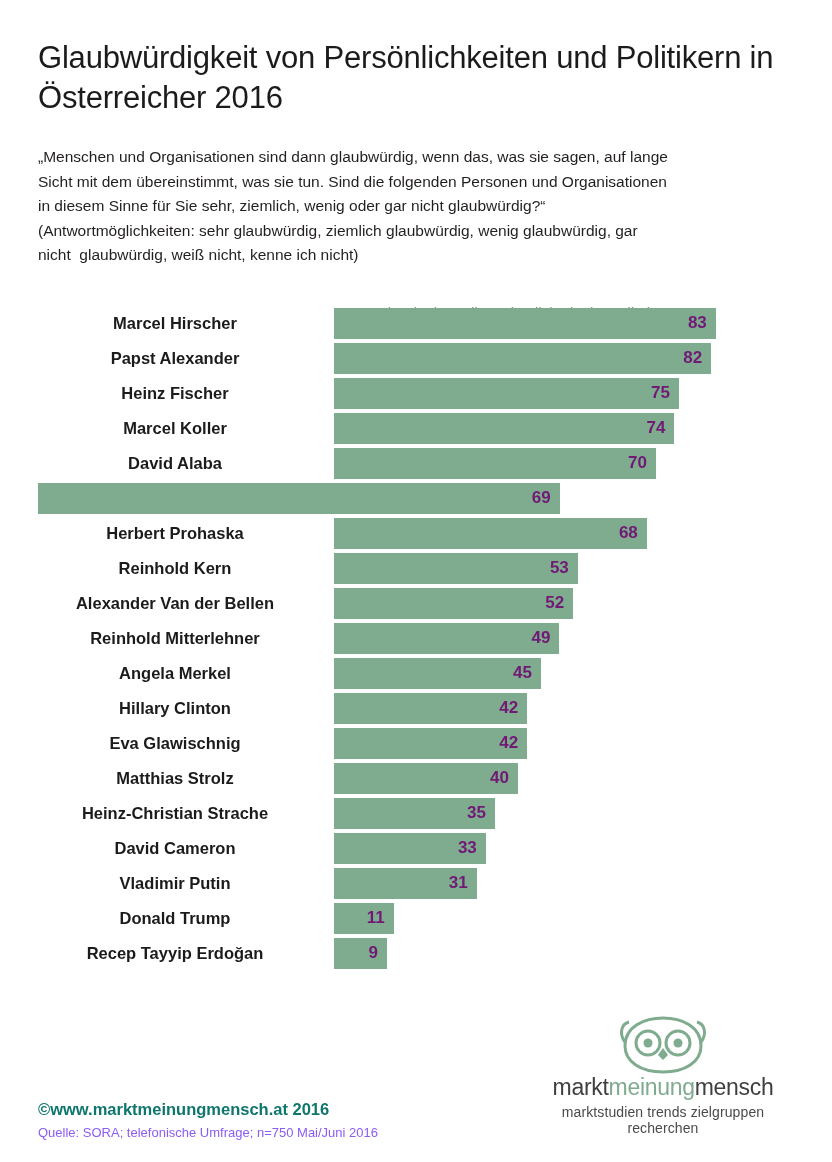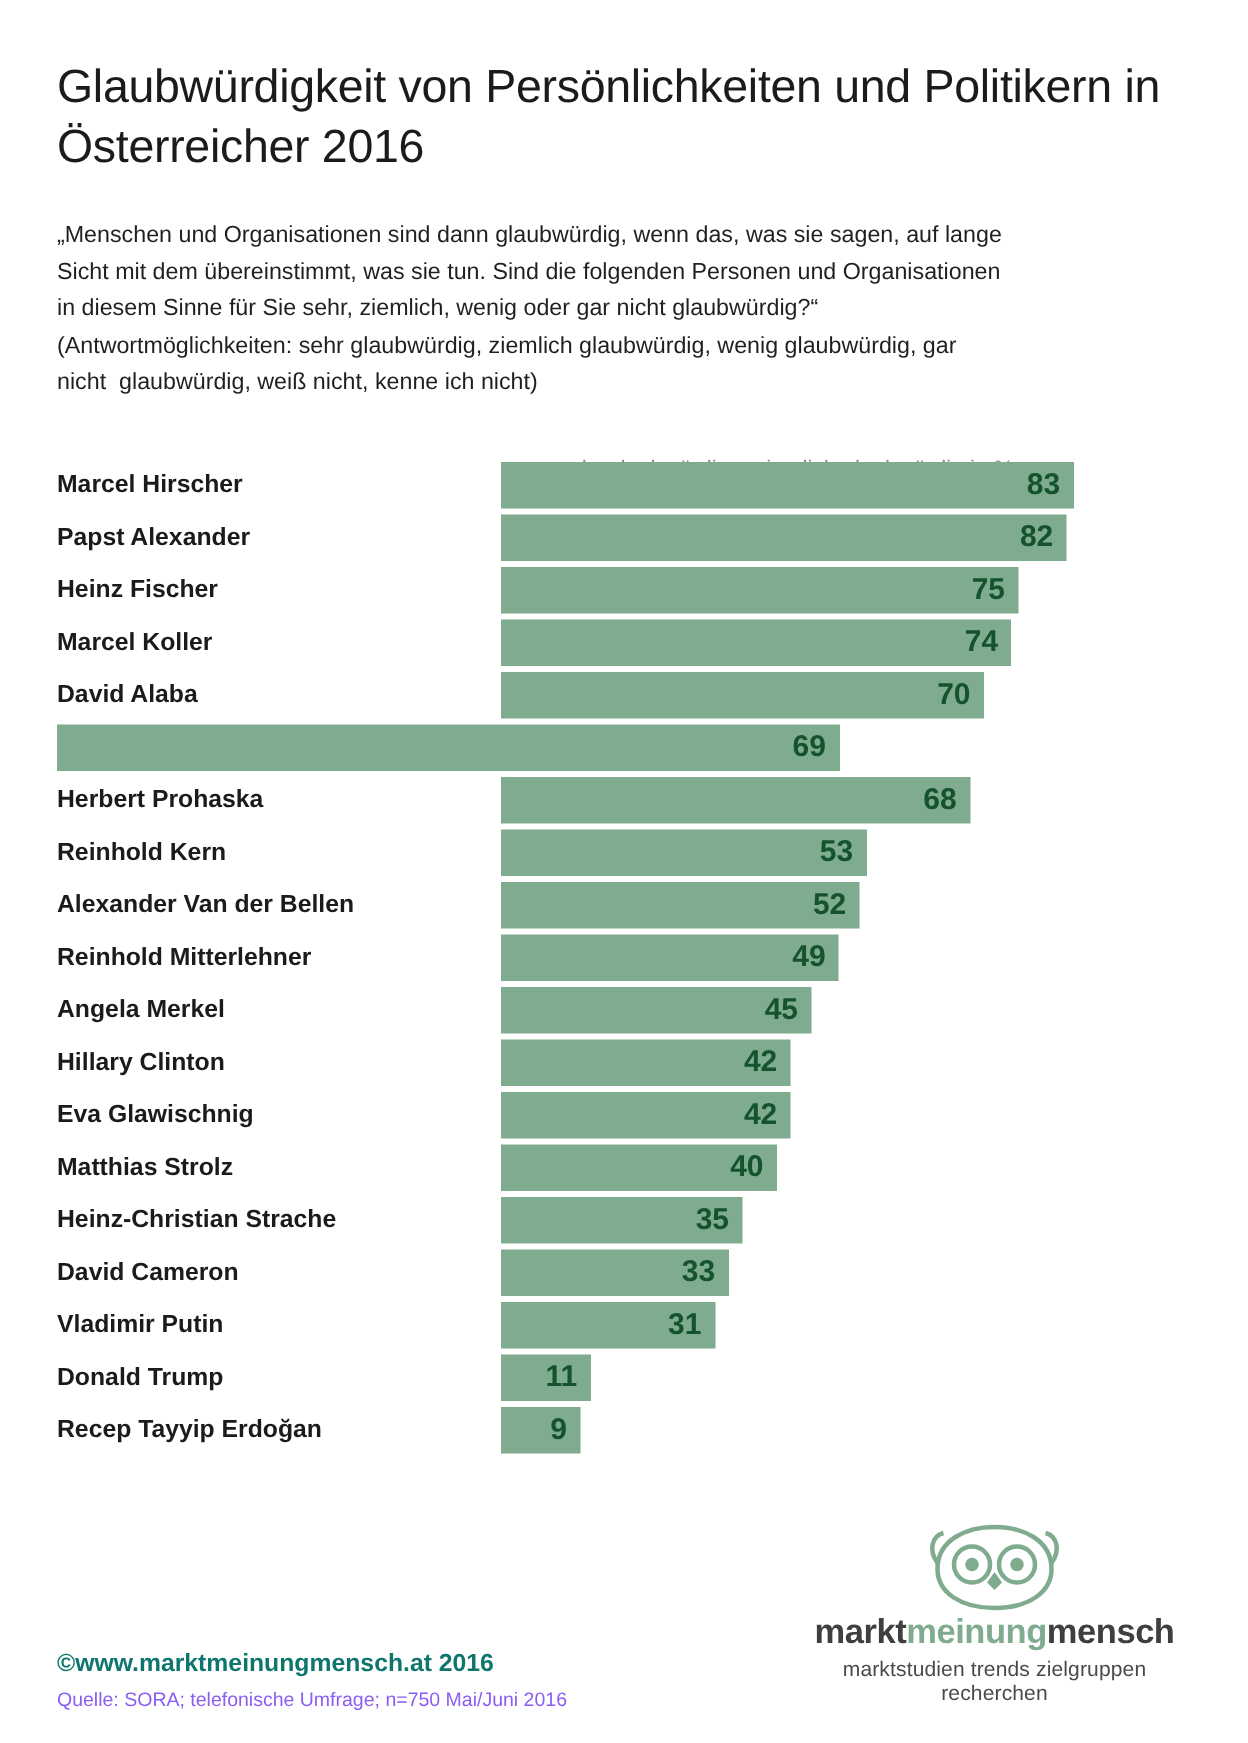--- a/index.html
+++ b/index.html
@@ -59,21 +59,21 @@
     margin-top: 22px;
   }
   .row {
     display: flex;
     align-items: center;
     height: 31px;
     margin-bottom: 4px;
   }
   .row-label {
     width: 296px;
-    text-align: left;
+    text-align: center;
     padding-right: 22px;
     font-size: 16.5px;
     font-weight: bold;
     color: #1b1b1b;
     white-space: nowrap;
     box-sizing: border-box;
   }
   .bar-wrap {
     position: relative;
     flex: 1;
@@ -82,22 +82,22 @@
   .bar {
     height: 31px;
     background: #7fab8e;
     display: flex;
     align-items: center;
     justify-content: flex-end;
     box-sizing: border-box;
     padding-right: 9px;
   }
   .bar-value {
-    color: #14532d;
-    font-size: 20px;
+    color: #701a75;
+    font-size: 17px;
     font-weight: bold;
   }
   .footer {
     position: absolute;
     left: 38px;
     bottom: 22px;
     width: 756px;
   }
   .copyright {
     font-size: 16.5px;
@@ -116,21 +116,21 @@
     bottom: 4px;
     width: 254px;
     text-align: center;
   }
   .logo-owl {
     display: block;
     margin: 0 auto 2px auto;
   }
   .logo-word {
     font-size: 23px;
-    font-weight: bold;
+    font-weight: normal;
     letter-spacing: -0.3px;
     color: #3f3f3f;
     line-height: 1;
   }
   .logo-word .accent {
     color: #7fab8e;
   }
   .logo-tag {
     margin-top: 5px;
     font-size: 14px;

